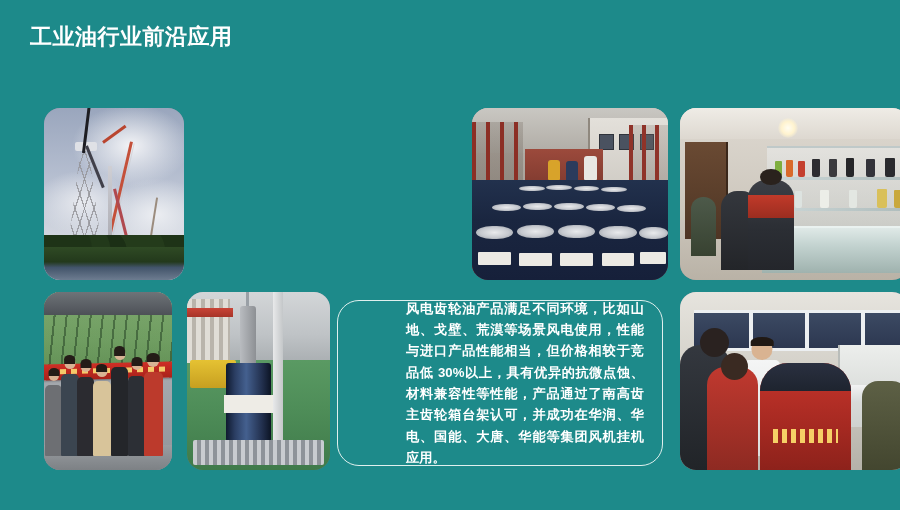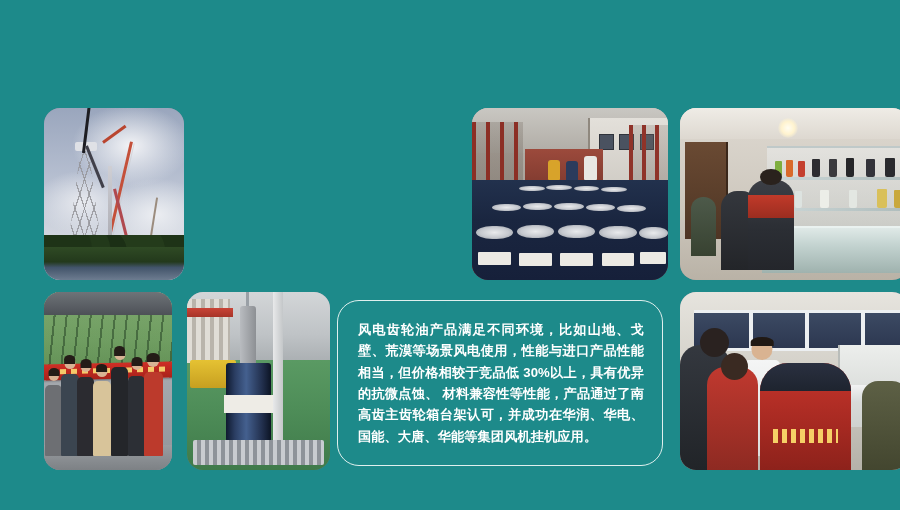--- a/index.html
+++ b/index.html
@@ -366,27 +366,29 @@
     left: 337px; top: 300px; width: 326px; height: 166px;
     padding: 12px 18px 12px 20px;
     box-sizing: border-box;
     display: flex; align-items: center;
   }
   #callout-body .txt {
     font-size: 13.2px;
     line-height: 1.62;
     letter-spacing: .1px;
     text-align: justify;
+    margin-left: 48px;
   }
 </style>
 </head>
 <body>
 
 <div id="slide">
 
+  <div id="title">工业油行业前沿应用</div>
 
   <div class="photo" id="ph-turbine" style="left:44px; top:108px; width:140px; height:172px;">
     <div class="ph-inner">
       <div class="layer sky"></div>
       <div class="layer crane-jib"></div>
       <div class="layer crane-boom"></div>
       <div class="layer crane2"></div>
       <div class="layer crane3"></div>
       <div class="layer lattice"></div>
       <div class="layer nacelle"></div>

